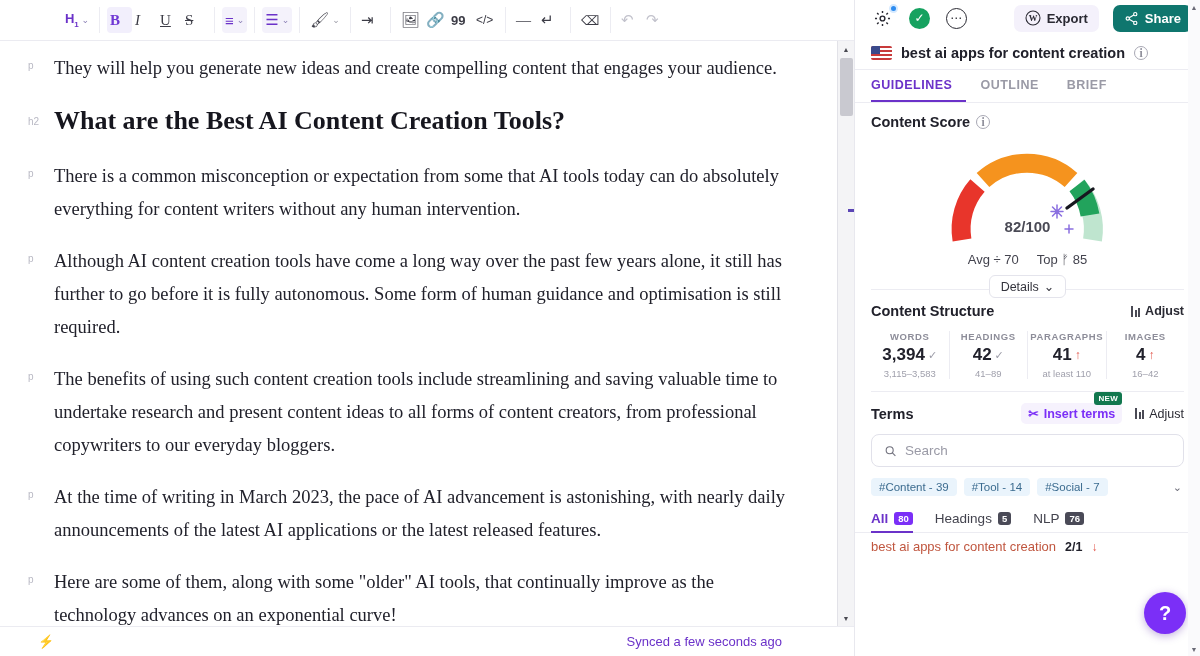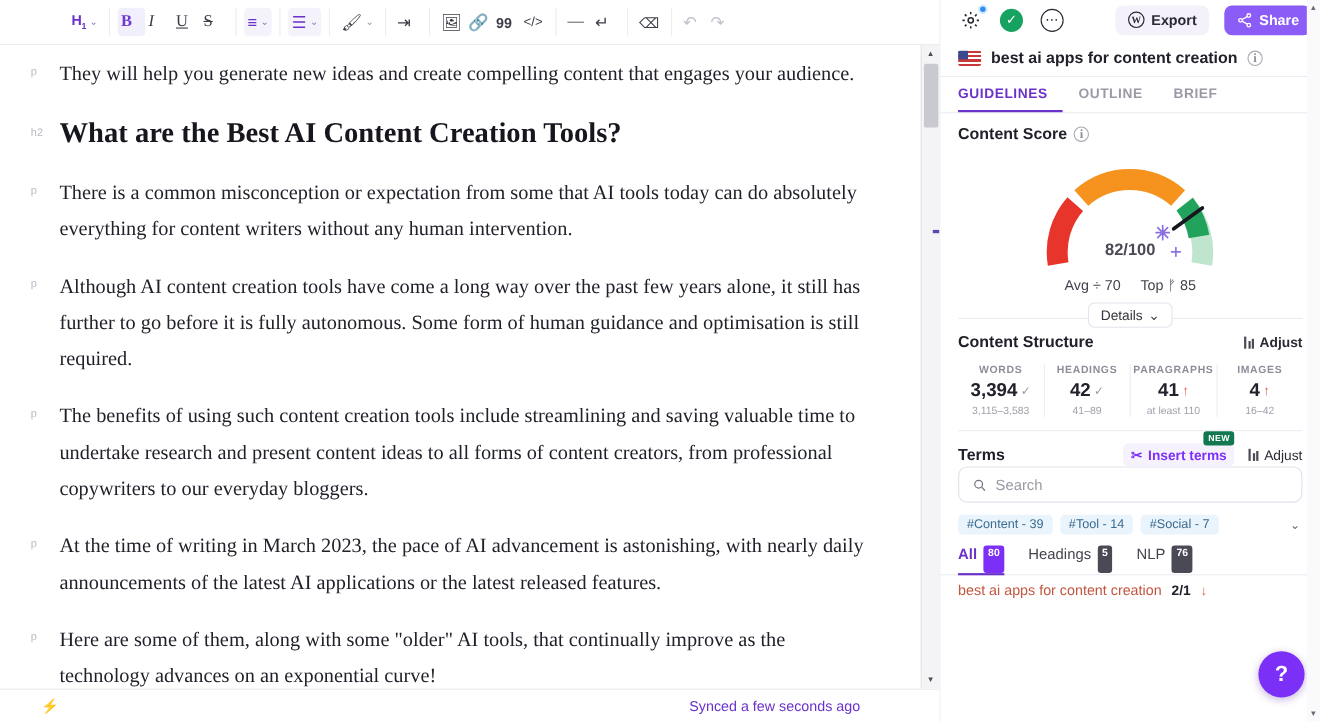--- a/index.html
+++ b/index.html
@@ -67,21 +67,21 @@
         cursor: pointer; position: relative; }
   .dot { position: absolute; top: -3px; right: -4px; width: 9px; height: 9px; border-radius: 50%;
          background: #2d8cf0; border: 2px solid #d6eaff; }
   .circ { width: 21px; height: 21px; border-radius: 50%; display: flex; align-items: center;
           justify-content: center; }
   .circ.green { background: #16a260; color: #fff; font-size: 12px; }
   .circ.out { border: 1.6px solid #2a2a33; color: #2a2a33; font-size: 12px; letter-spacing: .5px; }
   .btn { height: 27px; border-radius: 7px; display: flex; align-items: center; gap: 6px;
          padding: 0 11px; font-size: 13px; font-weight: 600; cursor: pointer; }
   .btn.export { background: #f4f1fb; color: #2a2a33; margin-left: auto; }
-  .btn.share { background: #8b5cf6; color: #fff; }
+  .btn.share { background: #0f766e; color: #fff; }
 
   .kw-row { height: 34px; flex: 0 0 34px; display: flex; align-items: center; gap: 9px;
             padding: 0 16px; border-bottom: 1px solid #ececf2; }
   .flag { width: 21px; height: 14px; position: relative; overflow: hidden; border-radius: 2px;
           background: #e8ebf2; }
   .flag .stripes { position: absolute; inset: 0;
       background: repeating-linear-gradient(to bottom, #c83a3a 0 2px, #fff 2px 4px); }
   .flag .canton { position: absolute; left: 0; top: 0; width: 9px; height: 8px; background: #3b4a8c; }
   .kw-txt { font-size: 14.5px; font-weight: 700; color: #21212b; }
   .info { font-size: 11.5px; color: #8d8d99; border: 1.2px solid #a8a8b4; border-radius: 50%;
@@ -130,33 +130,33 @@
   .stat .rng { font-size: 9.5px; color: #a0a0ac; margin-top: 3px; }
   .divline { border-bottom: 1px solid #ececf2; margin: 12px 0 0 0; }
 
   .terms-head { display: flex; align-items: center; margin-top: 11px; position: relative; }
   .insert { display: flex; align-items: center; gap: 5px; font-size: 12.5px; font-weight: 600;
             color: #7b2ff7; background: #f6f2fd; border-radius: 5px; padding: 3px 7px;
             margin-left: auto; margin-right: 13px; cursor: pointer; position: relative; }
   .newbadge { position: absolute; top: -11px; right: 0px; background: #12784f; color: #fff;
               font-size: 8px; font-weight: 700; letter-spacing: .4px; padding: 2px 4px;
               border-radius: 3px; }
-  .search { height: 33px; border: 1px solid #e1e1ea; border-radius: 8px;
+  .search { margin-top: 10px; height: 33px; border: 1px solid #e1e1ea; border-radius: 8px;
             display: flex; align-items: center; gap: 8px; padding: 0 12px; cursor: text; }
   .search input { border: none; outline: none; font-size: 13.5px; color: #21212b;
                   font-family: "Liberation Sans", sans-serif; width: 100%; background: transparent; }
   .search input::placeholder { color: #9a9aa6; }
   .chips { display: flex; align-items: center; gap: 7px; margin-top: 11px; }
   .chip { background: #eaf4fc; color: #3b6b8f; font-size: 11.5px; border-radius: 4px;
           padding: 3px 8px; cursor: pointer; white-space: nowrap; }
   .chev { margin-left: auto; font-size: 11px; color: #6e6e7a; cursor: pointer; padding-right: 2px; }
 
   .tbar { display: flex; align-items: center; gap: 22px; margin-top: 10px;
           border-bottom: 1px solid #ececf2; height: 27px; padding: 0 16px; }
-  .t2 { display: flex; gap: 6px; font-size: 13.5px; color: #43434e;
+  .t2 { display: flex; align-items: center; gap: 6px; font-size: 13.5px; color: #43434e;
         height: 27px; border-bottom: 2.5px solid transparent; cursor: pointer; }
   .t2.on { color: #6b32c9; border-bottom-color: #6b32c9; font-weight: 600; }
   .badge { font-size: 9.5px; font-weight: 700; color: #fff; border-radius: 3px; padding: 1px 4px; }
   .badge.p { background: #7b2ff7; }
   .badge.d { background: #4a4a57; }
 
   .termrow { display: flex; align-items: center; gap: 9px; padding: 6px 16px 0 16px;
              font-size: 13px; color: #c0563f; }
   .termrow .cnt { font-weight: 700; color: #21212b; font-size: 12.5px; }
   .termrow .arr { color: #e2574c; font-size: 12px; }

